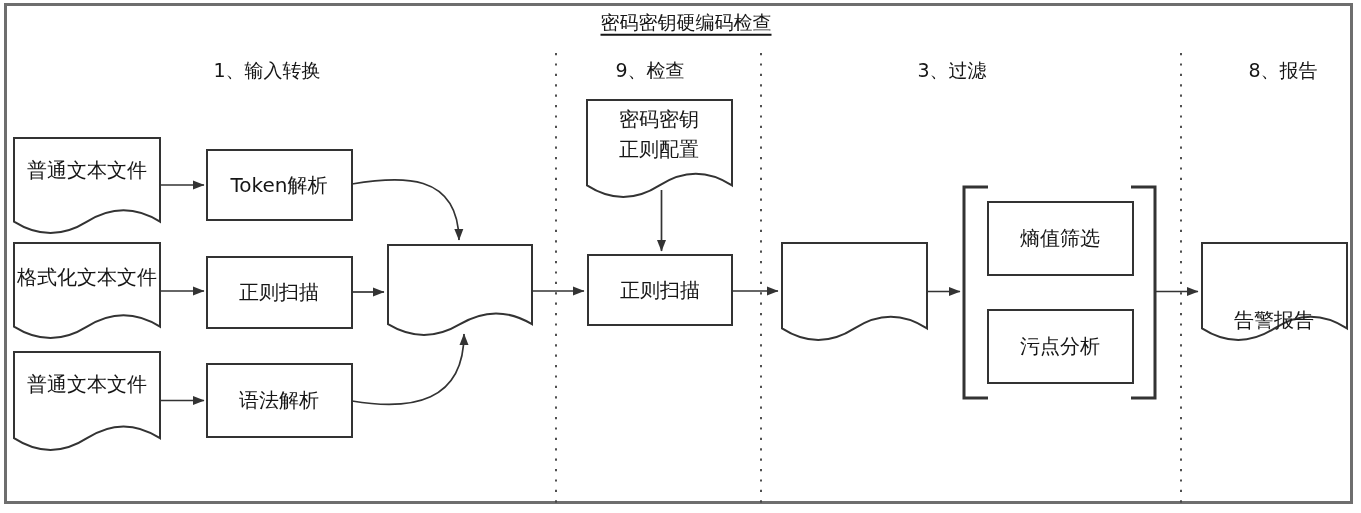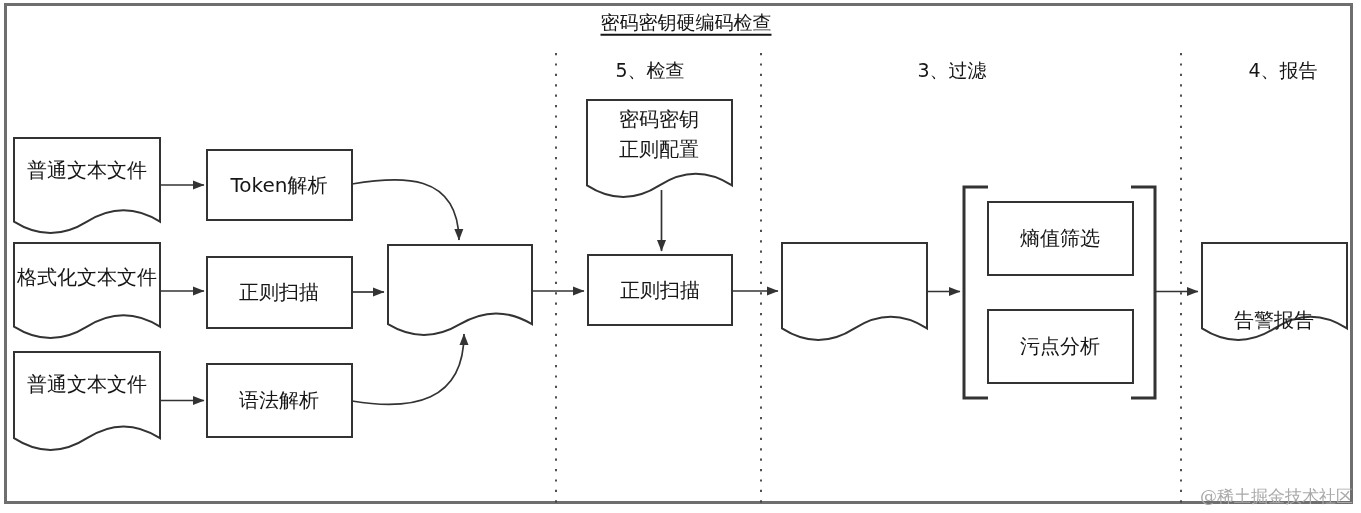--- a/index.html
+++ b/index.html
@@ -81,32 +81,32 @@
       <path d="M352,401 C412,411 464,402 464,334"></path>
       <line x1="532" y1="291" x2="584" y2="291"></line>
       <line x1="661.5" y1="190" x2="661.5" y2="251"></line>
       <line x1="732" y1="291" x2="778" y2="291"></line>
       <line x1="927" y1="291.5" x2="960" y2="291.5"></line>
       <line x1="1155" y1="291.5" x2="1198" y2="291.5"></line>
     </g>
   </svg>
 
   <div class="lbl diagram-title" style="left:686px;top:22px;">密码密钥硬编码检查</div>
-  <div class="lbl section-title" style="left:650px;top:70px;">5、检查</div>
+  <div class="lbl section-title" style="left:267px;top:70px;">1、输入转换</div>
+  <div class="lbl section-title" style="left:650px;top:70px;">9、检查</div>
   <div class="lbl section-title" style="left:952px;top:70px;">3、过滤</div>
-  <div class="lbl section-title" style="left:1283px;top:70px;">4、报告</div>
+  <div class="lbl section-title" style="left:1283px;top:70px;">8、报告</div>
 
   <div class="lbl" style="left:87px;top:170px;">普通文本文件</div>
   <div class="lbl" style="left:87px;top:277px;">格式化文本文件</div>
   <div class="lbl" style="left:87px;top:384px;">普通文本文件</div>
   <div class="lbl" style="left:279px;top:185px;">Token解析</div>
   <div class="lbl" style="left:279px;top:292px;">正则扫描</div>
   <div class="lbl" style="left:279px;top:400px;text-align:center;">语法解析</div>
   <div class="lbl" style="left:659px;top:134px;">密码密钥
 正则配置</div>
   <div class="lbl" style="left:660px;top:290px;">正则扫描</div>
   <div class="lbl" style="left:1060px;top:238px;">熵值筛选</div>
   <div class="lbl" style="left:1060px;top:346px;">污点分析</div>
   <div class="lbl" style="left:1274px;top:275px;margin-top:45px;">告警报告</div>
 
-  <div class="watermark">@稀土掘金技术社区</div>
 
 </div>
 
 </body></html>

